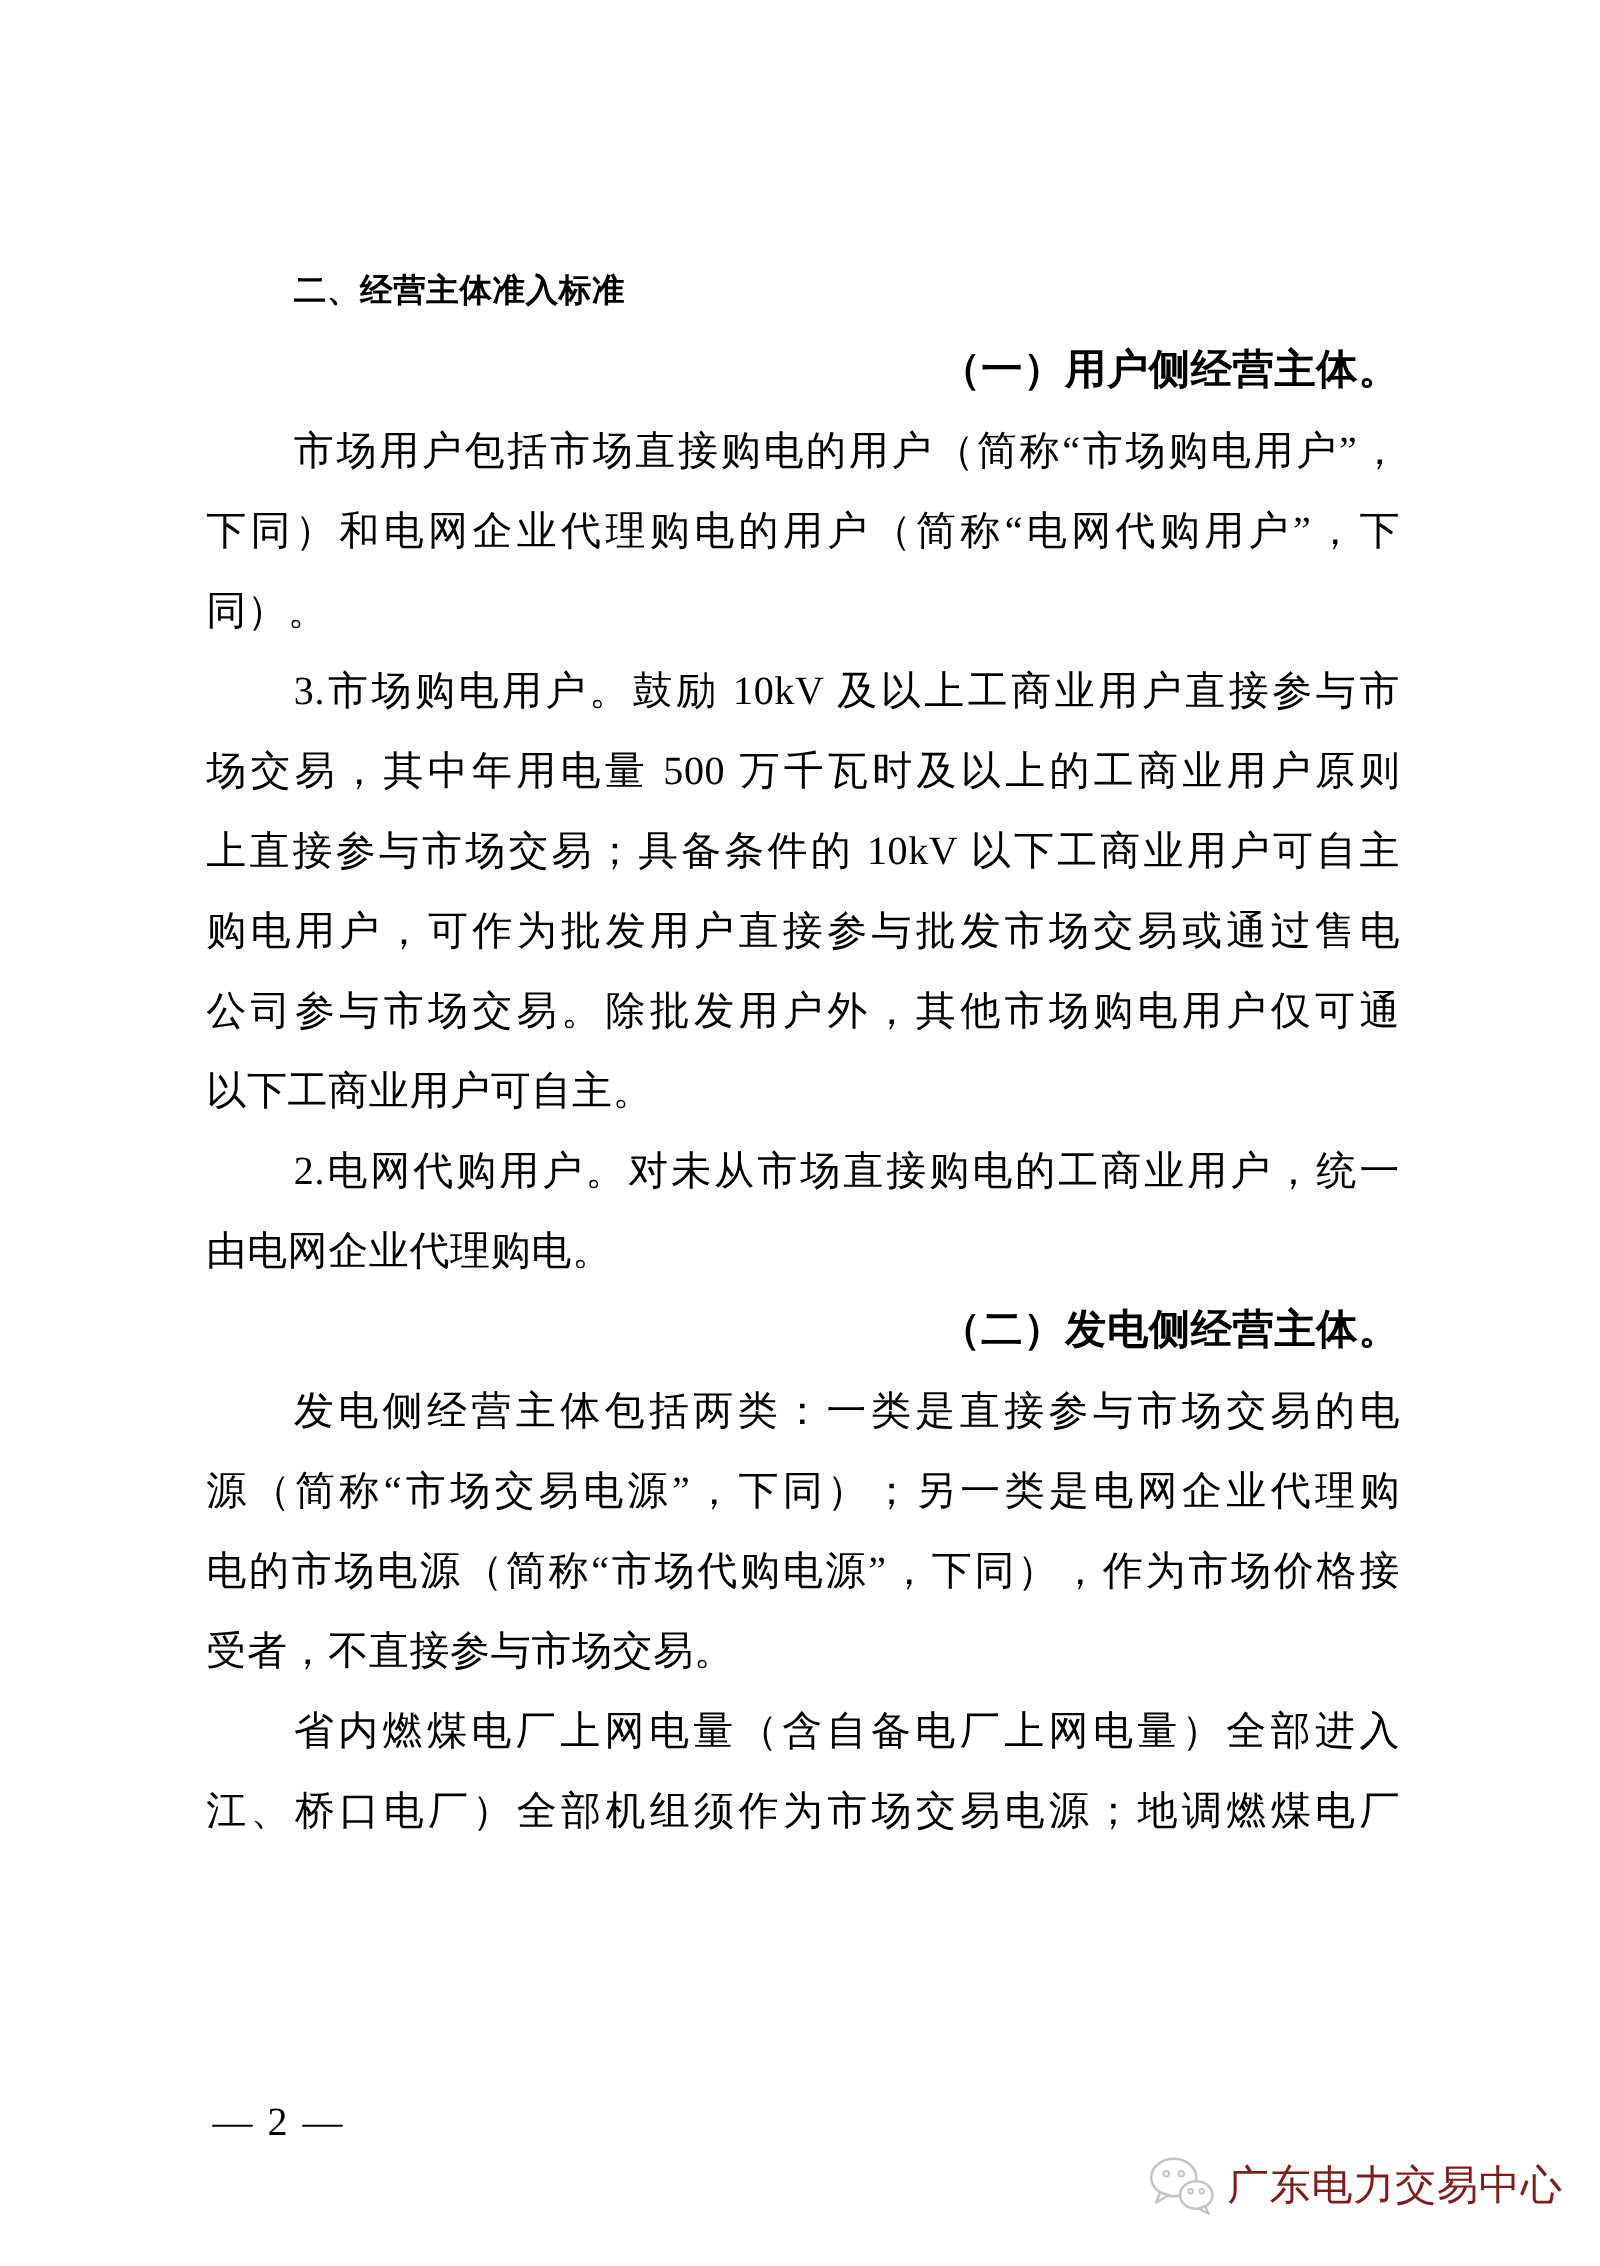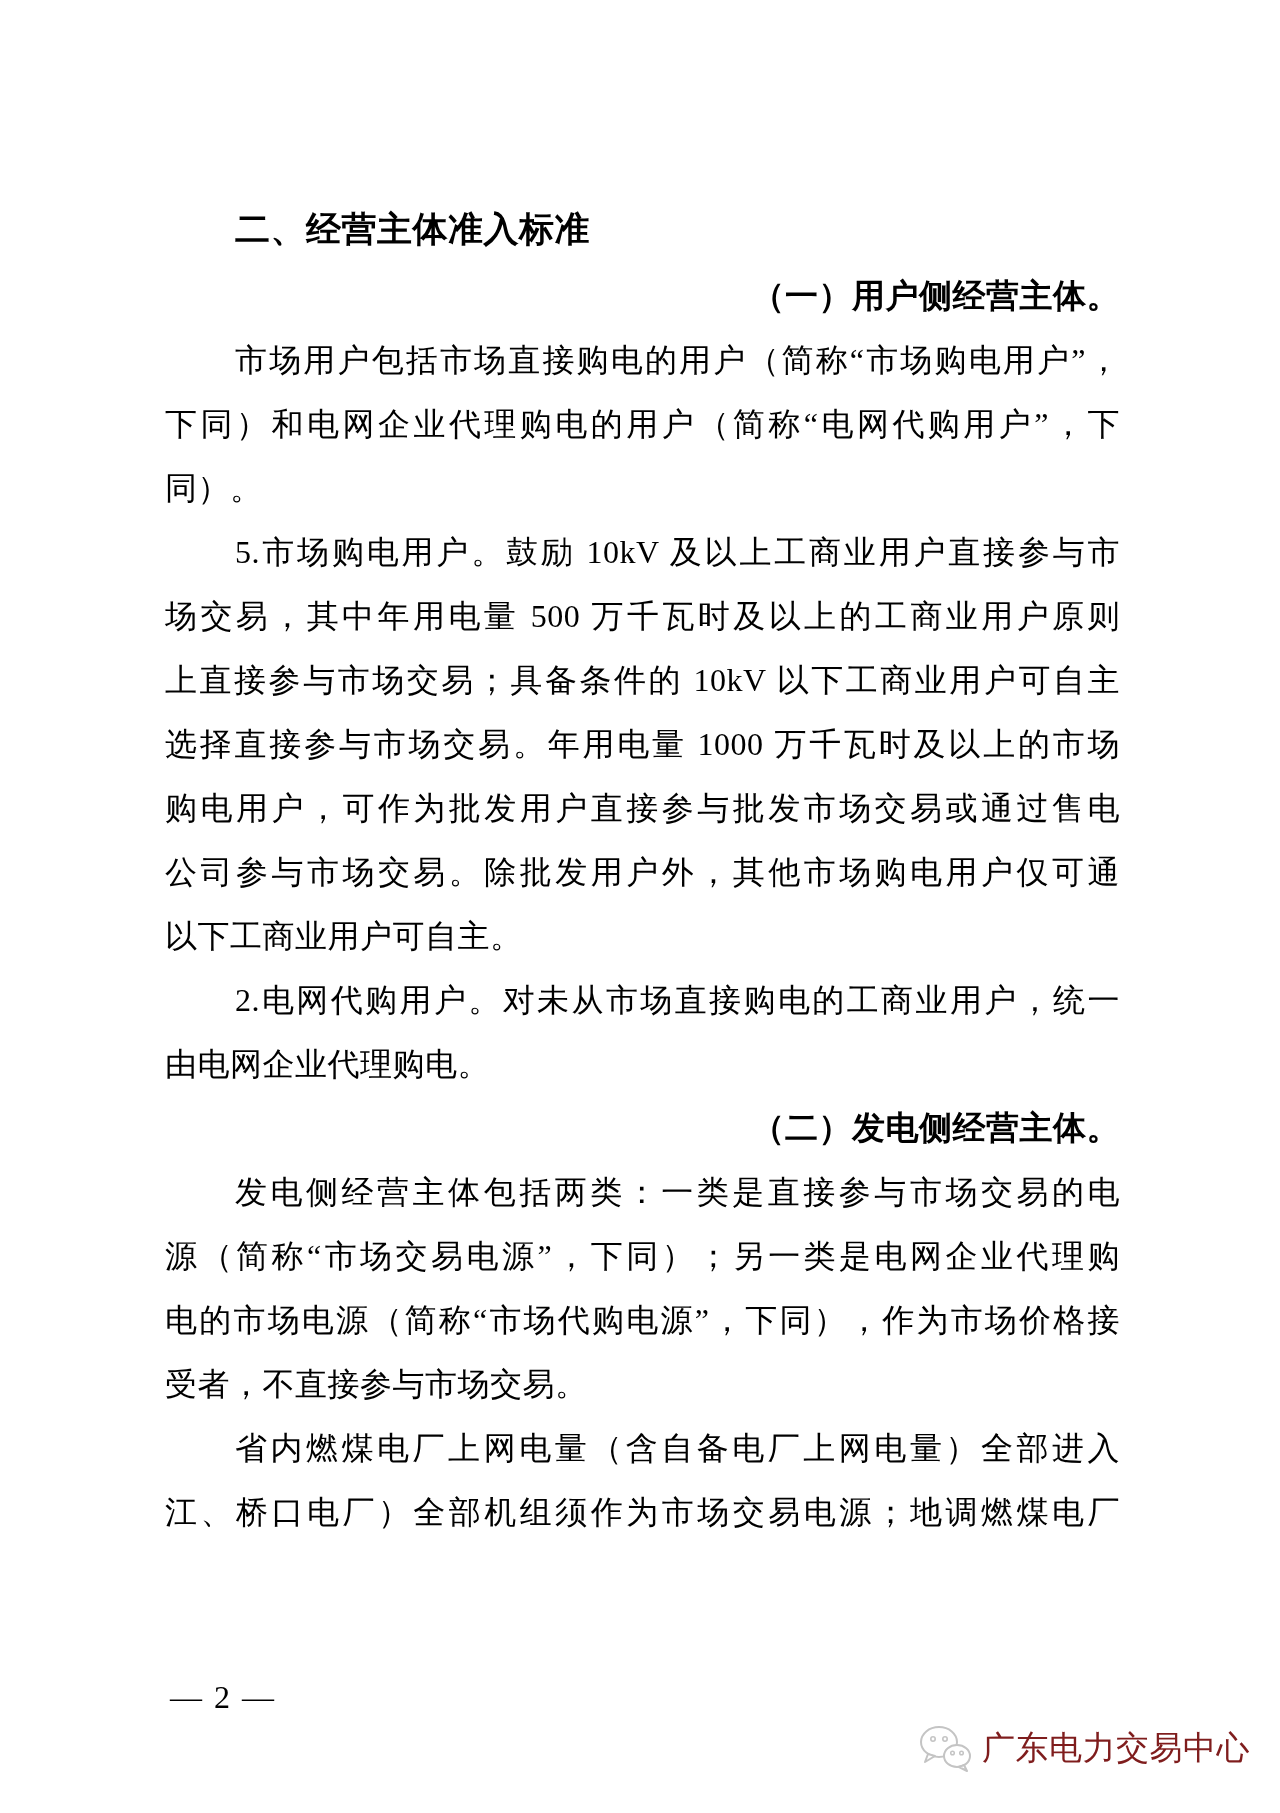--- a/index.html
+++ b/index.html
@@ -27,23 +27,23 @@
     width: 955px;
   }
   .line {
     height: 64px;
     line-height: 64px;
     font-size: 32px;
     letter-spacing: 0.5px;
     white-space: normal;
   }
   .heading {
-    font-family: Liberation Mono, monospace;
+    font-family: Liberation Sans, sans-serif;
     font-weight: 700;
-    font-size: 35px;
+    font-size: 26px;
   }
   .sub {
     font-weight: 600;
     font-size: 33px;
     text-align: right;
   }
   .indent {
     text-indent: 70px;
   }
   .j {
@@ -84,24 +84,23 @@
 <body>
 
 <div class="page">
 
   <main class="content">
     <div class="line heading indent">二、经营主体准入标准</div>
     <div class="line sub indent">（一）用户侧经营主体。</div>
     <div class="line body indent j">市场用户包括市场直接购电的用户（简称“市场购电用户”，</div>
     <div class="line body j">下同）和电网企业代理购电的用户（简称“电网代购用户”，下</div>
     <div class="line body">同）。</div>
-    <div class="line body indent j">5.市场购电用户。鼓励 10kV 及以上工商业用户直接参与市</div>
+    <div class="line body indent j">3.市场购电用户。鼓励 10kV 及以上工商业用户直接参与市</div>
     <div class="line body j">场交易，其中年用电量 500 万千瓦时及以上的工商业用户原则</div>
     <div class="line body j">上直接参与市场交易；具备条件的 10kV 以下工商业用户可自主</div>
-    <div class="line body j">选择直接参与市场交易。年用电量 1000 万千瓦时及以上的市场</div>
     <div class="line body j">购电用户，可作为批发用户直接参与批发市场交易或通过售电</div>
     <div class="line body j">公司参与市场交易。除批发用户外，其他市场购电用户仅可通</div>
     <div class="line body">以下工商业用户可自主。</div>
     <div class="line body indent j">2.电网代购用户。对未从市场直接购电的工商业用户，统一</div>
     <div class="line body">由电网企业代理购电。</div>
     <div class="line sub indent">（二）发电侧经营主体。</div>
     <div class="line body indent j">发电侧经营主体包括两类：一类是直接参与市场交易的电</div>
     <div class="line body j">源（简称“市场交易电源”，下同）；另一类是电网企业代理购</div>
     <div class="line body j">电的市场电源（简称“市场代购电源”，下同），作为市场价格接</div>
     <div class="line body">受者，不直接参与市场交易。</div>

